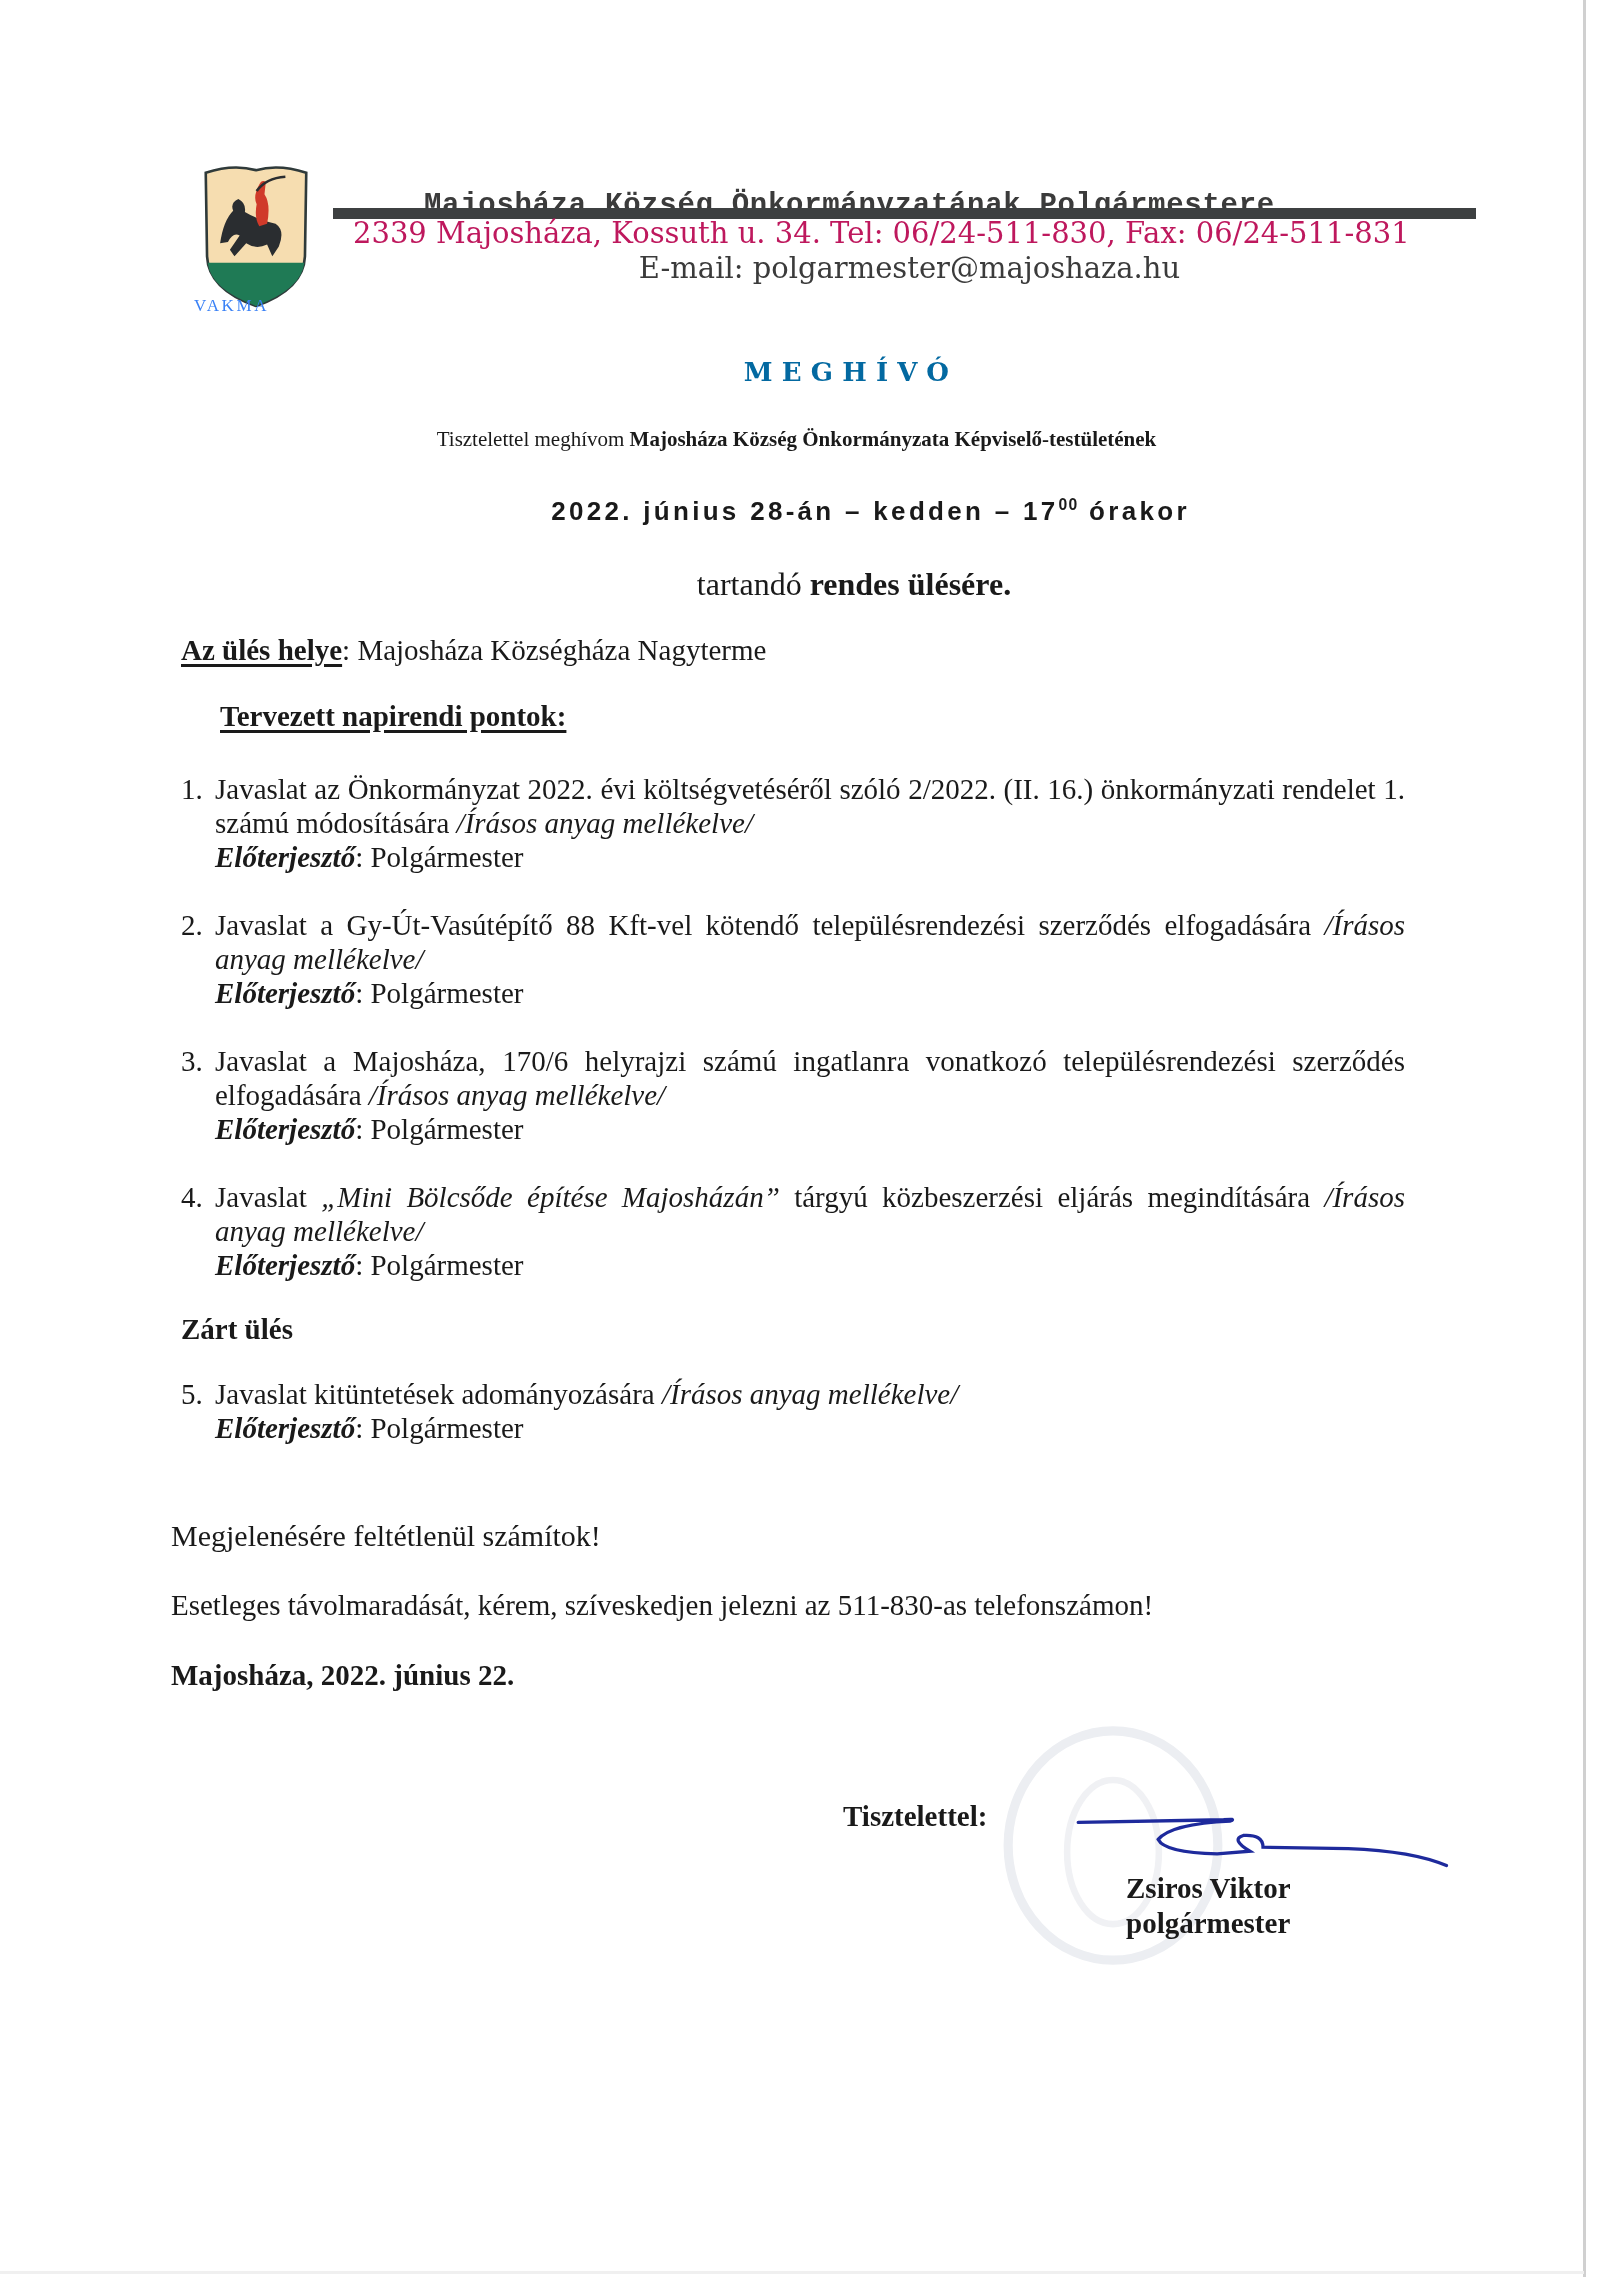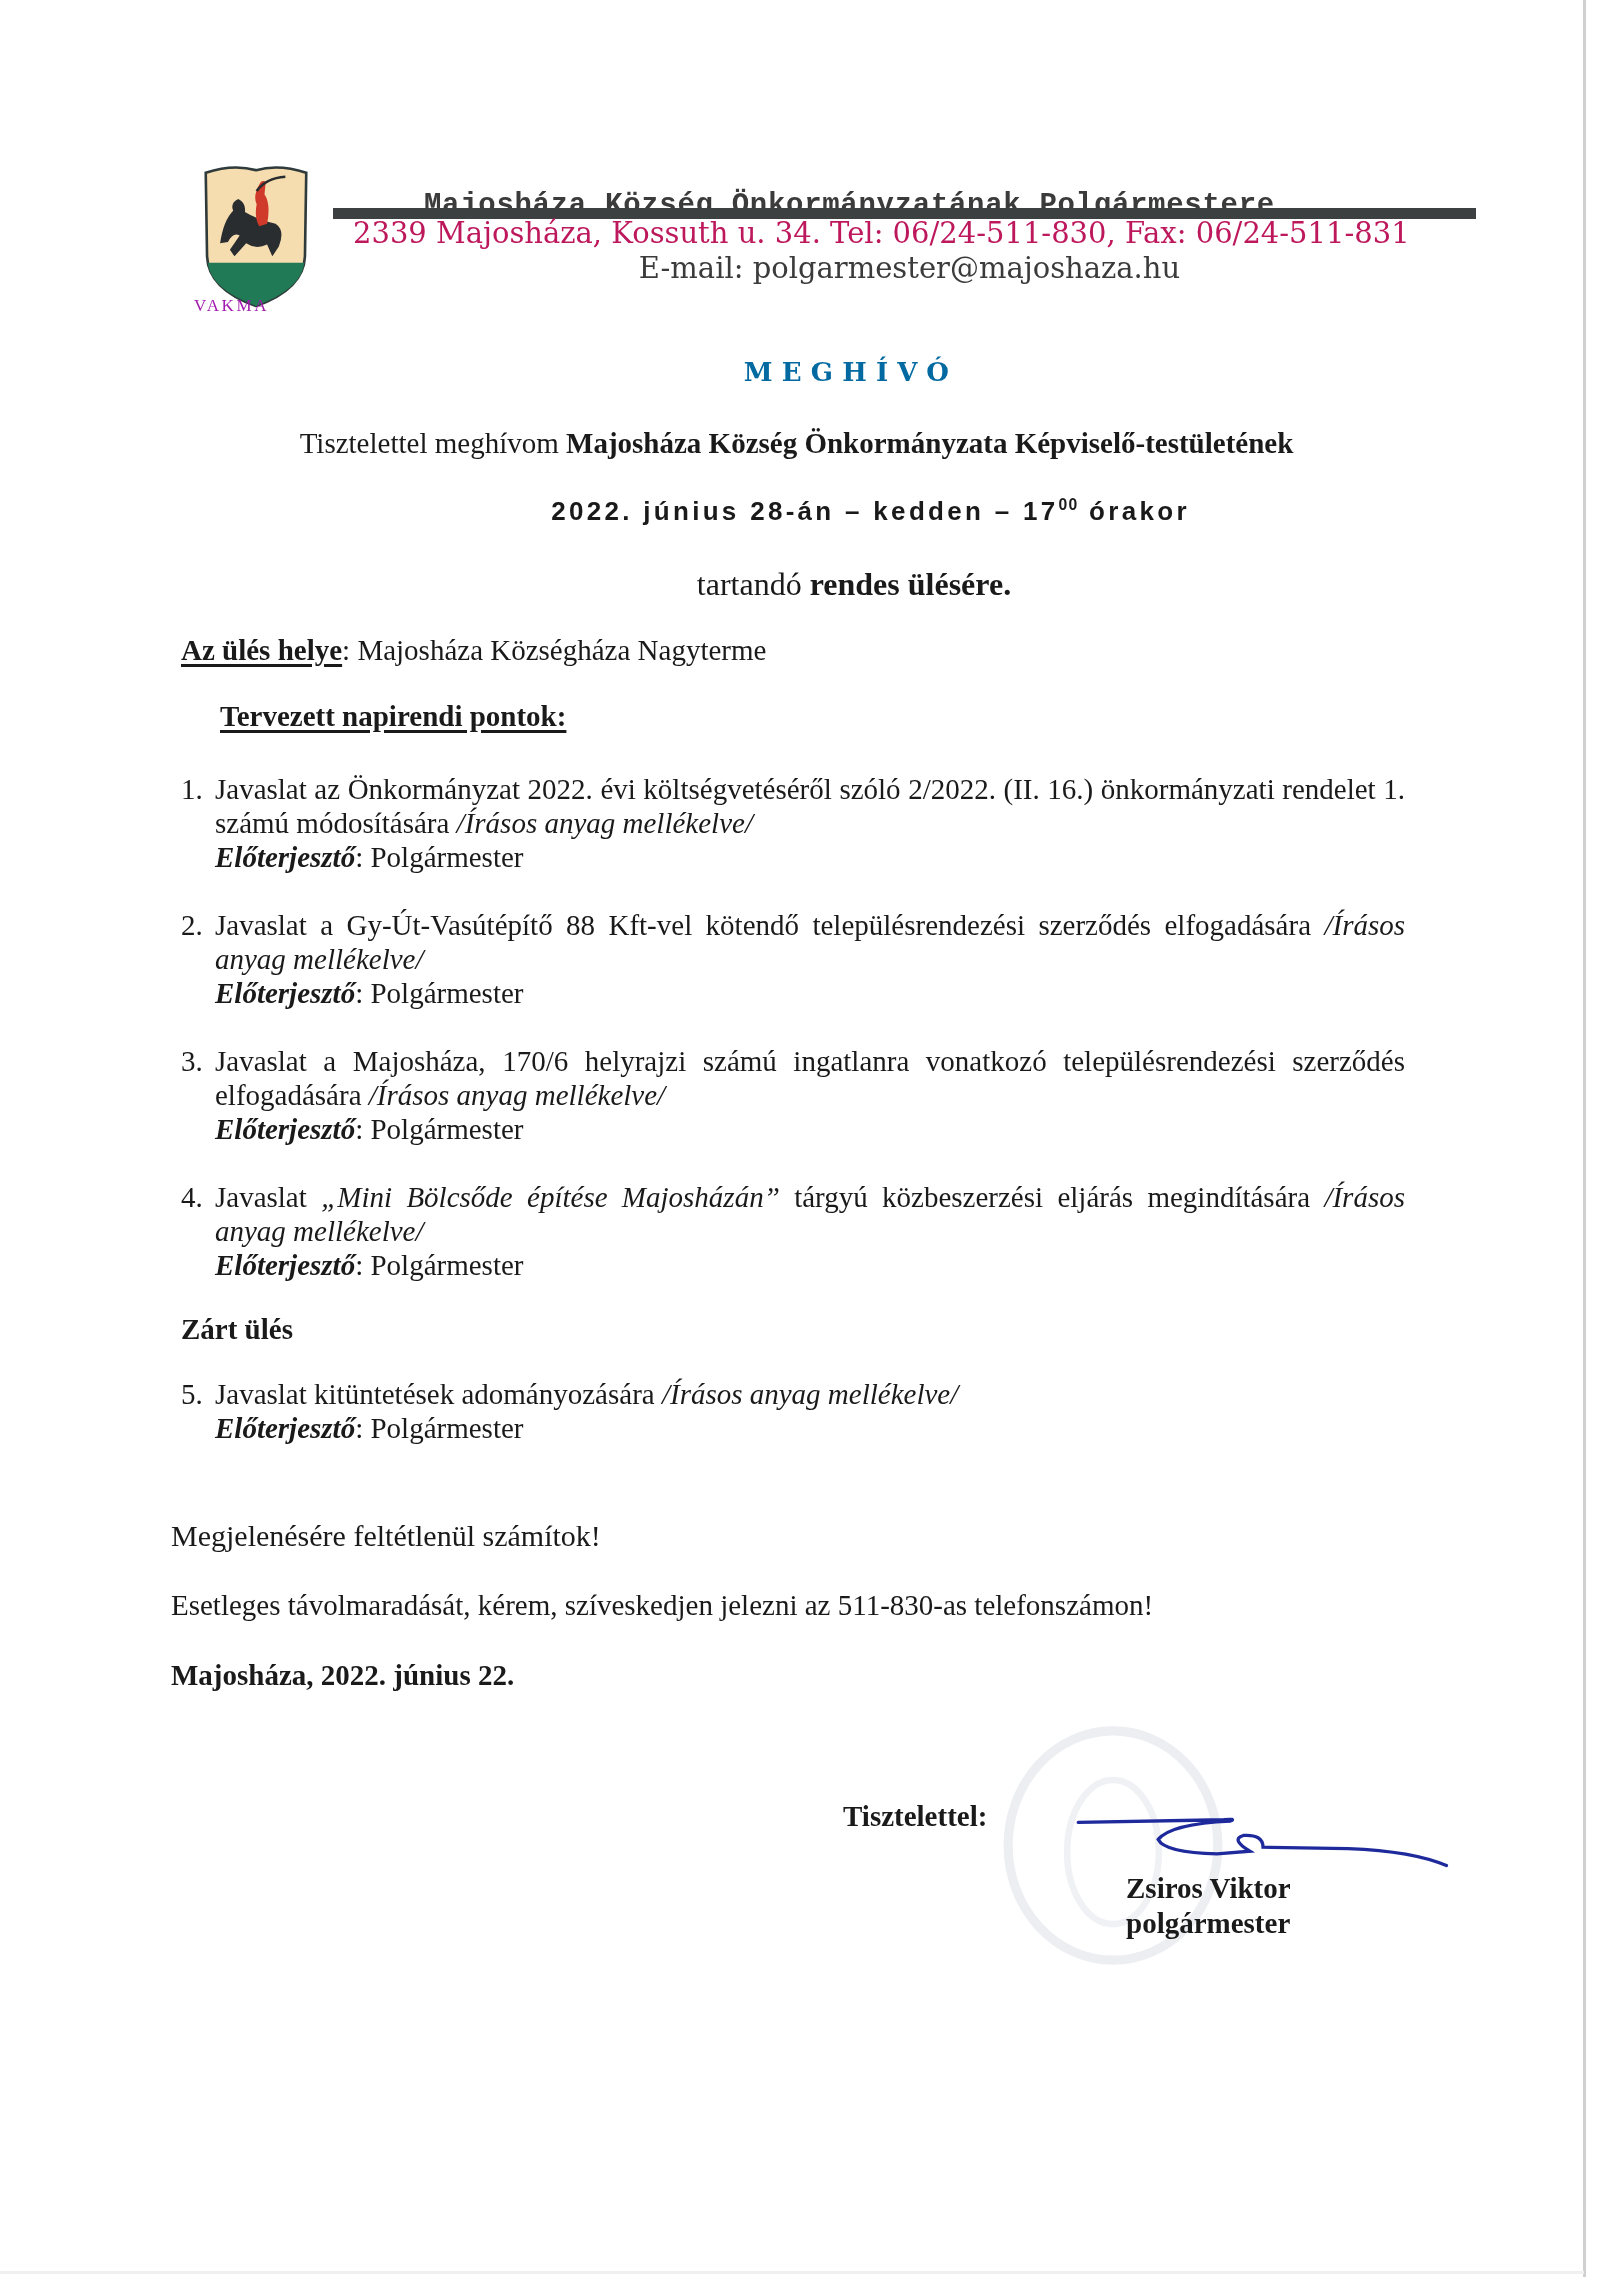--- a/index.html
+++ b/index.html
@@ -2,30 +2,30 @@
 <html style="font-size:10.5px"><head>
   <meta charset="utf-8">
   <style>
     html, body { margin: 0; padding: 0; background: #ffffff; }
     body { width: 1623px; height: 2295px; position: relative; overflow: hidden; }
     .page { position: absolute; left: 0; top: 0; width: 1623px; height: 2295px; background: #fff; color: #1a1a1a; }
     .edge-right { position: absolute; left: 1583px; top: 0; width: 3.3px; height: 2277px; background: #d0d0d0; }
     .edge-bottom { position: absolute; left: 0; top: 2271px; width: 1584px; height: 2.6px; background: #f0f0f0; }
 
     .crest { position: absolute; left: 194px; top: 158px; width: 124px; height: 151px; }
-    .crest-text { position: absolute; left: 194px; top: 296px; font-family: "Liberation Serif", serif; font-size: 17px; color: #a21caf; letter-spacing: 2.6px; }
+    .crest-text { position: absolute; left: 194px; top: 296px; font-family: "Liberation Serif", serif; font-size: 17px; color: #3b82f6; letter-spacing: 2.6px; }
 
     .hdr-title { position: absolute; left: 424px; top: 161px; font-family: Liberation Mono, monospace; font-weight: bold; font-size: 29px; color: #3b3b3b; letter-spacing: 0.7px; white-space: nowrap; margin-top: 28px; }
     .hdr-rule { position: absolute; left: 333px; top: 208px; width: 1143px; height: 10.5px; background: #3d4041; }
     .hdr-address { position: absolute; left: 353px; top: 216px; width: 1113px; font-family: "DejaVu Serif", serif; font-size: 29px; color: #be185d; white-space: nowrap; }
     .hdr-email { position: absolute; left: 0; top: 251px; width: 1623px; text-align: center; font-family: "DejaVu Serif", serif; font-size: 29px; color: #3b3b3b; padding-left: 196px; box-sizing: border-box; }
 
     .serif { font-family: "Liberation Serif", serif; }
     .title { position: absolute; left: 0; width: 1623px; top: 357px; text-align: center; font-family: "DejaVu Serif", serif; font-weight: bold; font-size: 26px; letter-spacing: 9.2px; color: #0369a1; padding-left: 79px; box-sizing: border-box; }
-    .invite-line { position: absolute; left: 0; width: 1508px; top: 427px; text-align: center; font-size: 29px; padding-left: 85px; box-sizing: border-box; white-space: nowrap; }
+    .invite-line { position: absolute; left: 0; width: 1508px; top: 427px; text-align: center; font-size: 21px; padding-left: 85px; box-sizing: border-box; white-space: nowrap; }
     .date-line { position: absolute; left: 0; width: 1623px; top: 496px; text-align: center; font-family: Liberation Sans, sans-serif; font-weight: bold; font-size: 26px; letter-spacing: 3.3px; padding-left: 118px; box-sizing: border-box; white-space: nowrap; }
     .date-line sup { font-size: 15.7px; letter-spacing: 1.3px; }
     .held-line { position: absolute; left: 0; width: 1623px; top: 566px; text-align: center; font-size: 32px; padding-left: 85px; box-sizing: border-box; }
 
     .venue { position: absolute; left: 181px; top: 634px; font-size: 29px; }
     .label-u { font-weight: bold; text-decoration: underline; text-decoration-thickness: 2.6px; text-underline-offset: 3.9px; }
     .agenda-heading { position: absolute; left: 184px; top: 700px; font-size: 29px; margin-left: 36px; }
 
     .agenda { position: absolute; left: 181px; top: 772px; width: 1224px; font-size: 29px; line-height: 34px; }
     .item { position: relative; padding-left: 34px; margin-bottom: 34px; text-align: justify; }

